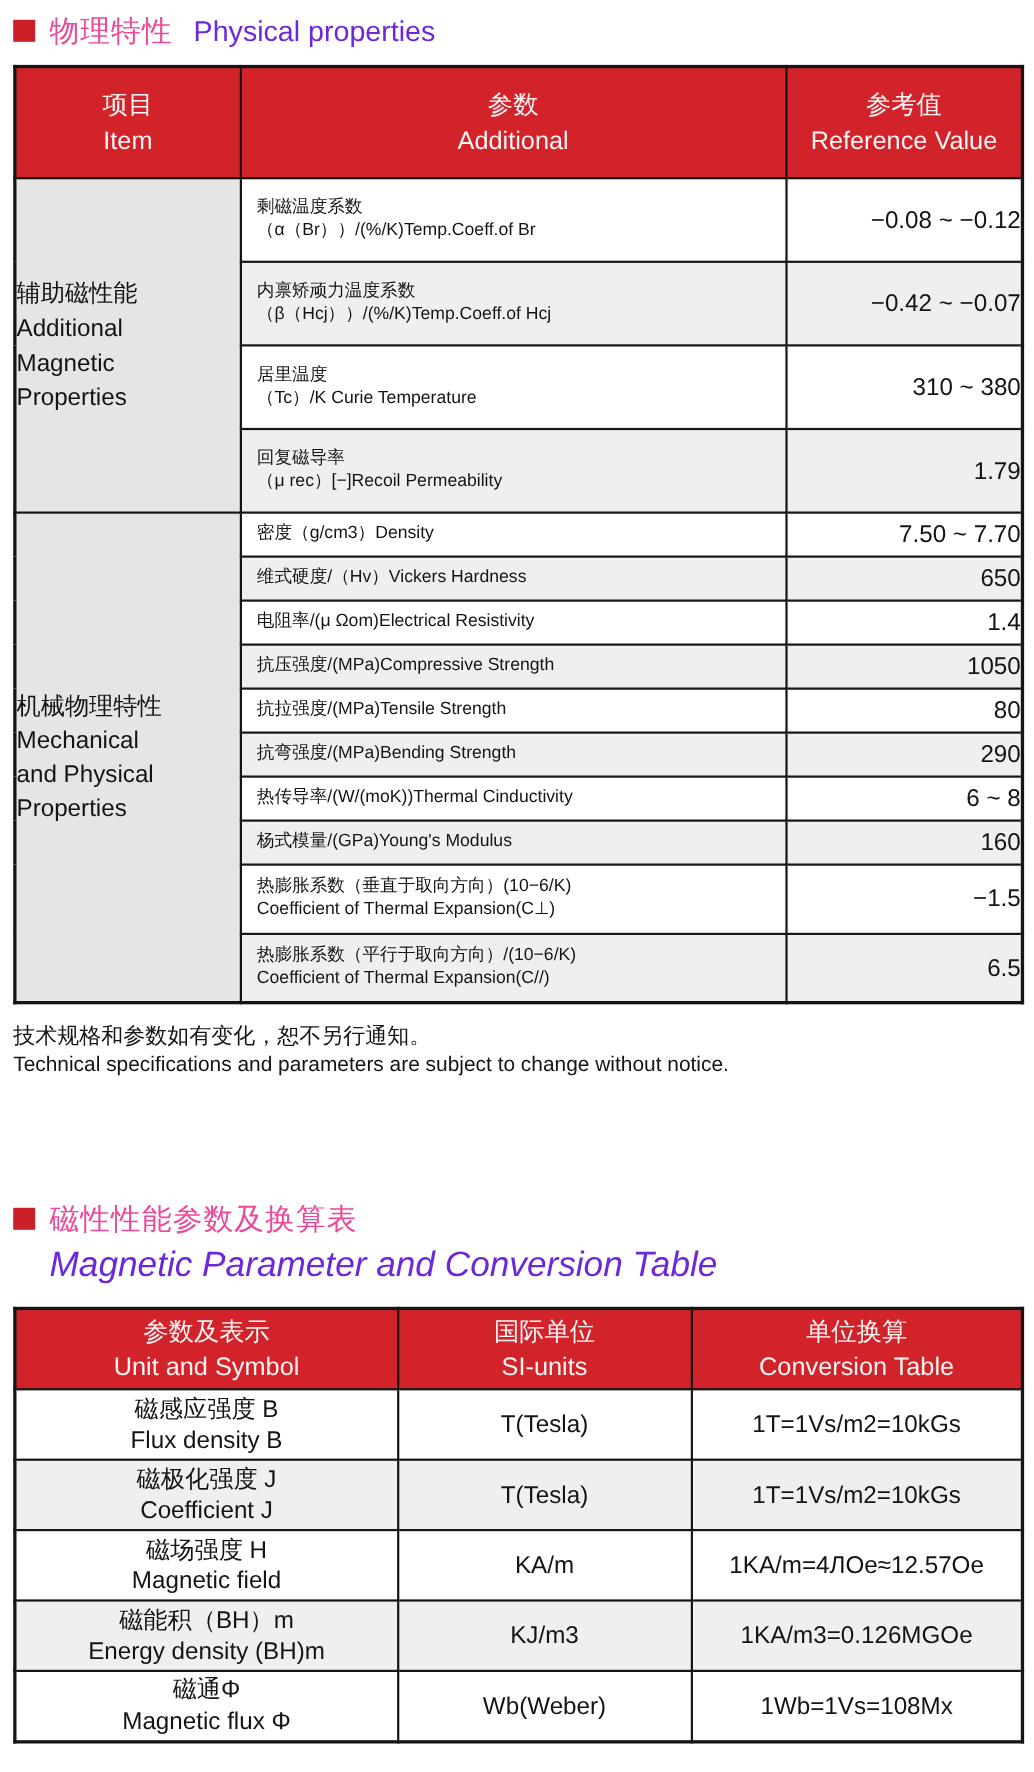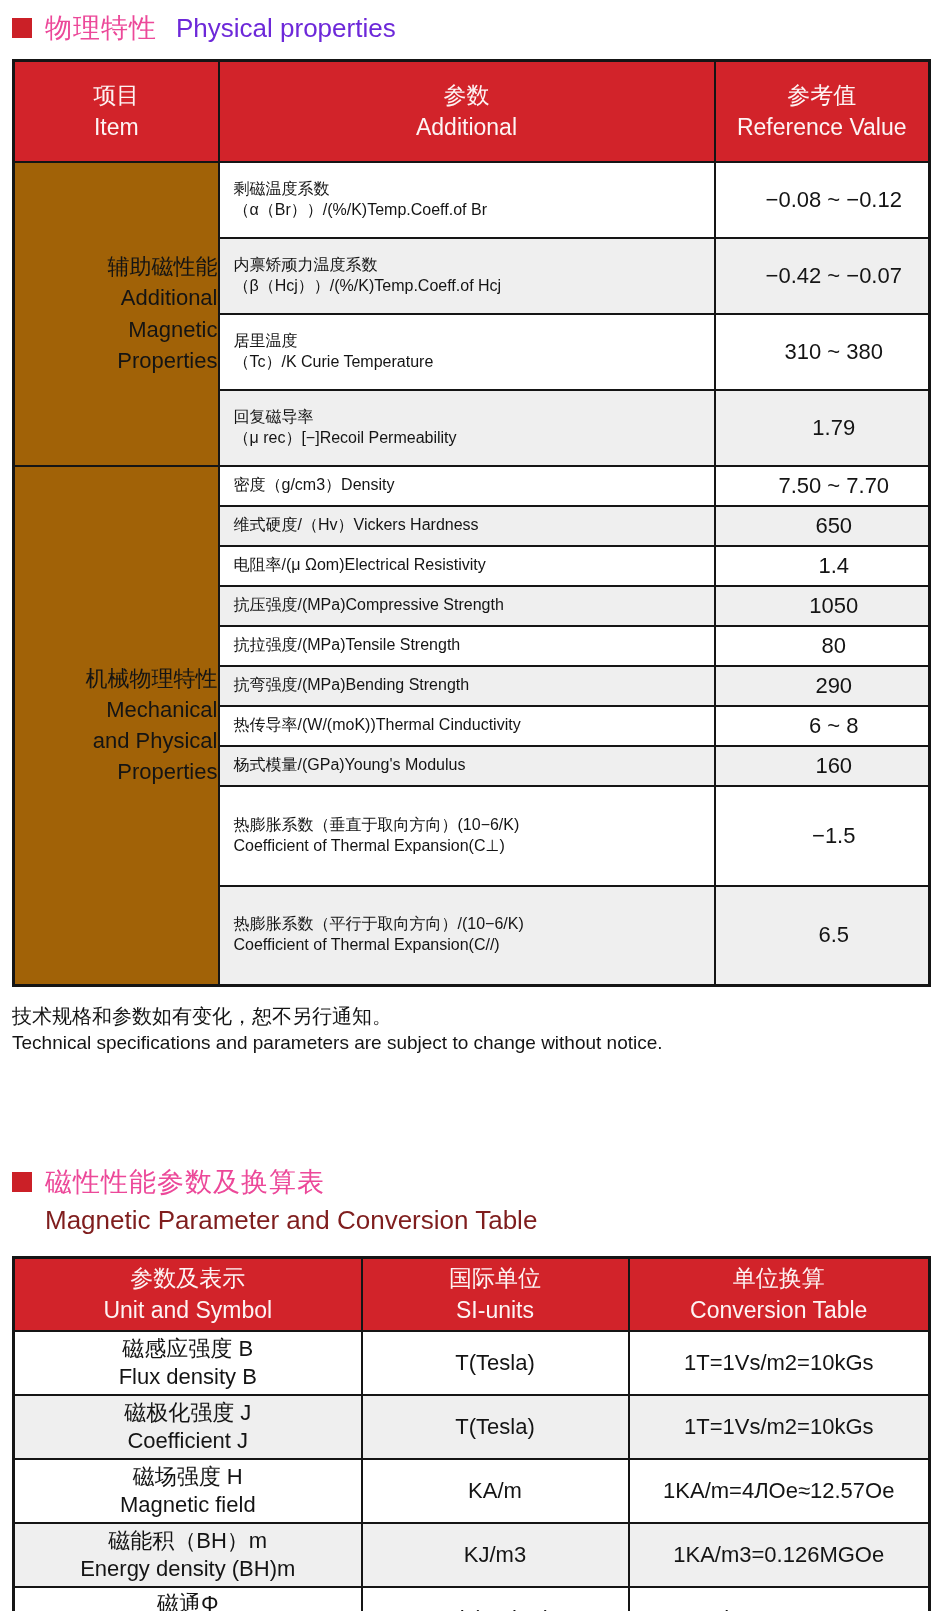--- a/index.html
+++ b/index.html
@@ -11,21 +11,21 @@
     overflow: hidden;
   }
   .content { padding: 0 12px; }
 
   
   .sec-title { display: flex; align-items: center; gap: 13px; margin-top: 10px; }
   .bullet { width: 20px; height: 20px; background: #cb2027; flex: 0 0 auto; }
   .t-cn { color: #ec4899; font-size: 27px; letter-spacing: 1px; }
   .t-en { color: #6d28d9; font-size: 26px; margin-left: 6px; }
   .sec-title2-wrap { margin-top: 108px; }
-  .sec-title2-en { margin-left: 33px; margin-top: 5px; font-size: 26px; color: #7f1d1d; }
+  .sec-title2-en { margin-left: 33px; margin-top: 5px; font-size: 32px; color: #6d28d9; font-style: italic; }
 
   
   table.tbl {
     border-collapse: collapse;
     table-layout: fixed;
     width: 916px;
     border: 3px solid #151515;
     margin-top: 13px;
   }
   .tbl th, .tbl td { border: 2px solid #151515; vertical-align: middle; padding: 0; }
@@ -36,41 +36,41 @@
     text-align: center;
     font-size: 23px;
     line-height: 1.4;
   }
   .hdr1 { height: 101px; }
   .hdr2 { height: 74px; }
   .hcell { white-space: pre-line; }
 
   .h76 { height: 76px; }
   .h40 { height: 40px; }
-  .h77 { height: 100px; }
+  .h77 { height: 63px; }
   .h64 { height: 64px; }
   .bg-g { background: #efefef; }
   .bg-w { background: #ffffff; }
 
   td.group-cell {
-    text-align: right;
+    text-align: left;
     font-size: 22px;
     line-height: 1.42;
     white-space: pre-line;
-    background: #a16207;
+    background: #e5e5e5;
   }
   td.param {
     text-align: left;
     padding: 4px 8px 4px 14px;
     font-size: 16px;
     line-height: 1.3;
     white-space: pre-line;
   }
   td.value {
-    text-align: center;
+    text-align: right;
     padding-left: 24px;
     font-size: 22px;
   }
 
   
   td.sym { text-align: center; font-size: 22px; line-height: 1.3; }
   td.cc  { text-align: center; font-size: 22px; }
 
   
   .notes { margin-top: 16px; }

